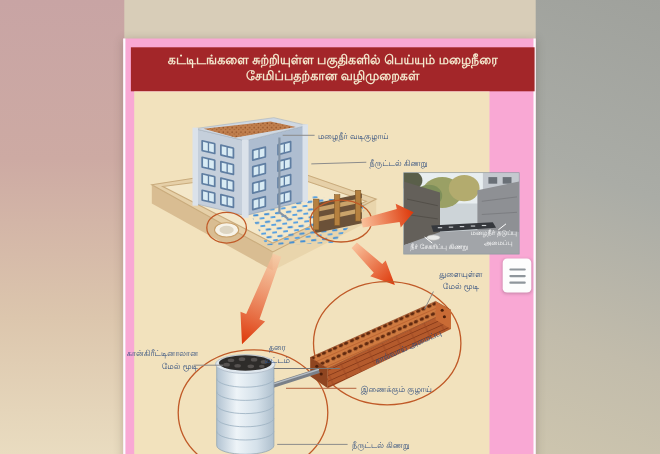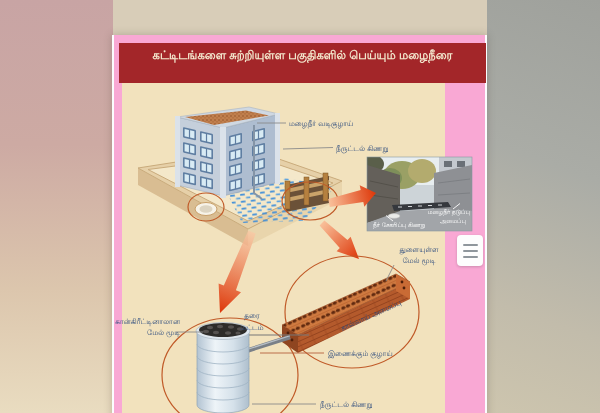--- a/index.html
+++ b/index.html
@@ -30,20 +30,21 @@
 </head>
 <body>
 
 <div class="stage">
   <div class="bg-left"></div>
   <div class="bg-right"></div>
 
   <div class="card">
     <div class="hdr">
       <div>கட்டிடங்களை சுற்றியுள்ள பகுதிகளில் பெய்யும் மழைநீரை</div>
+      <div>சேமிப்பதற்கான வழிமுறைகள்</div>
     </div>
 
     <svg class="diagram-svg" width="375" height="365" viewBox="112 48 375 365">
       <defs>
         <pattern id="waves" width="10" height="7" patternUnits="userSpaceOnUse" patternTransform="rotate(-6)">
           <rect x="0" y="1" width="5" height="1.8" rx="0.9" fill="#3f8ed8"></rect>
           <rect x="5.5" y="4.4" width="5" height="1.8" rx="0.9" fill="#5aa2e0"></rect>
         </pattern>
         <pattern id="gravel" width="4" height="4" patternUnits="userSpaceOnUse">
           <rect width="4" height="4" fill="#c07f4e"></rect>

